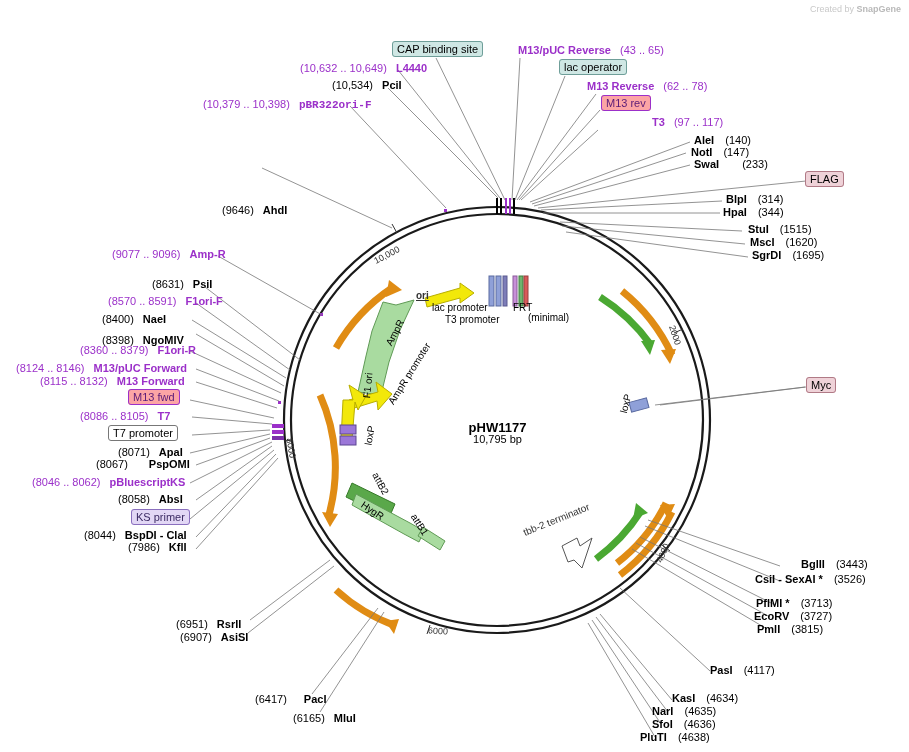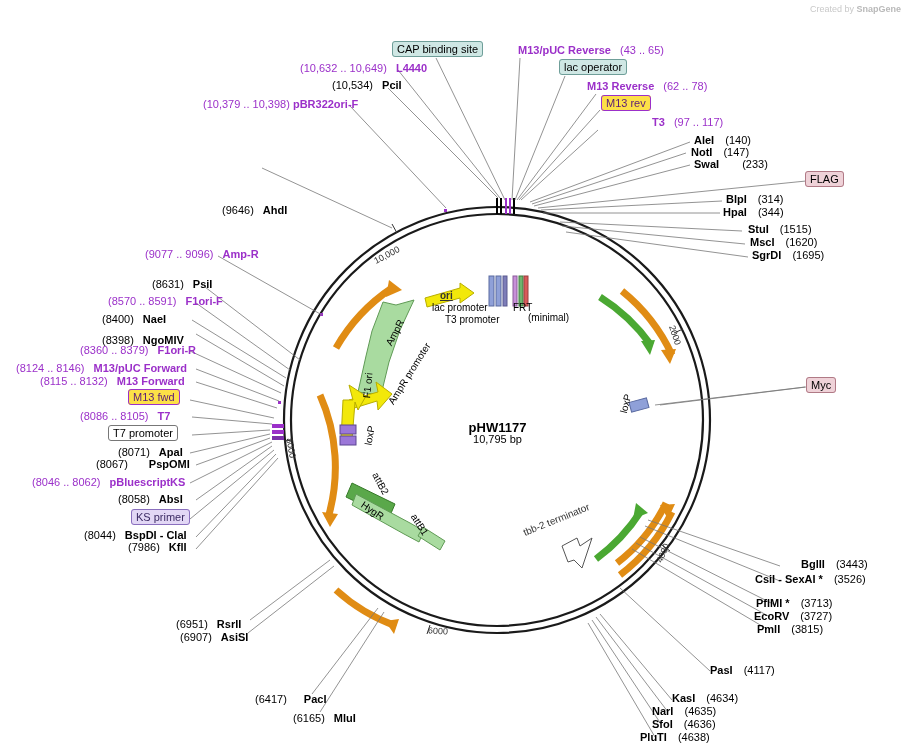--- a/index.html
+++ b/index.html
@@ -45,21 +45,21 @@
   }
   .purple .pos { color: #9b30c9; }
   .boxed {
     border: 1px solid #555;
     border-radius: 3px;
     padding: 1px 4px;
     font-size: 11px;
     background: #e8e8e8;
   }
   .box-cyan { background: #cfe7e4; border-color: #6f9e99; }
-  .box-purple { background: #fde047; border-color: #9b30c9; color: #5a1a77; }
+  .box-purple { background: #fca5a5; border-color: #9b30c9; color: #5a1a77; }
   .box-pink { background: #efd2d8; border-color: #b07a86; }
   .box-white { background: #ffffff; border-color: #777; }
   .box-violet { background: #e2d7f5; border-color: #8a6fbe; color: #3b2a63; }
   .credit {
     position: absolute;
     right: 8px;
     top: 4px;
     font-size: 9px;
     color: #c9c9c9;
   }
@@ -273,21 +273,21 @@
 
   <div class="plasmid-name" style="left:440px; top:420px; width:115px;">pHW1177</div>
   <div class="plasmid-size" style="left:440px; top:433px; width:115px;">10,795 bp</div>
 
   <div class="tickLbl" style="left:373px; top:250px; transform:rotate(-28deg);">10,000</div>
   <div class="tickLbl" style="left:665px; top:330px; transform:rotate(72deg);">2000</div>
   <div class="tickLbl" style="left:653px; top:548px; transform:rotate(-66deg);">4000</div>
   <div class="tickLbl" style="left:428px; top:626px; transform:rotate(4deg);">6000</div>
   <div class="tickLbl" style="left:281px; top:443px; transform:rotate(80deg);">8000</div>
 
-  <div class="featLbl" style="left:440px; top:290px; font-weight:bold; color:#333;text-decoration:underline;">ori</div>
+  <div class="featLbl" style="left:416px; top:290px; font-weight:bold; color:#333;text-decoration:underline;">ori</div>
   <div class="featLbl" style="left:432px; top:302px;">lac promoter</div>
   <div class="featLbl" style="left:513px; top:302px;">FRT</div>
   <div class="featLbl" style="left:445px; top:314px;">T3 promoter</div>
   <div class="featLbl" style="left:528px; top:312px;">(minimal)</div>
   <div class="featLbl" style="left:381px; top:327px; transform:rotate(-62deg);">AmpR</div>
   <div class="featLbl" style="left:374px; top:368px; transform:rotate(-58deg);">AmpR promoter</div>
   <div class="featLbl" style="left:355px; top:380px; transform:rotate(-84deg);">F1 ori</div>
   <div class="featLbl" style="left:360px; top:430px; transform:rotate(-80deg);">loxP</div>
   <div class="featLbl" style="left:616px; top:398px; transform:rotate(-76deg);">loxP</div>
   <div class="featLbl" style="left:369px; top:478px; transform:rotate(62deg);">attB2</div>
@@ -319,21 +319,21 @@
   <div class="lbl purple" style="left:300px; top:62px;">
     <span class="pos">(10,632 .. 10,649)</span>
     <span class="nm" style="margin-left:6px;">L4440</span>
   </div>
   <div class="lbl" style="left:332px; top:79px;">
     <span class="pos">(10,534)</span>
     <span class="nm" style="margin-left:6px;">PciI</span>
   </div>
   <div class="lbl purple" style="left:203px; top:98px;">
     <span class="pos">(10,379 .. 10,398)</span>
-    <span class="nm" style="">pBR322ori-F</span>
+    <span class="nm" style="margin-left:6px;font-family:Liberation Mono, monospace;">pBR322ori-F</span>
   </div>
   <div class="lbl" style="left:222px; top:160px;margin-top:44px;">
     <span class="pos">(9646)</span>
     <span class="nm" style="margin-left:6px;">AhdI</span>
   </div>
 
   <div class="lbl" style="left:694px; top:134px;">
     <span class="nm">AleI</span>
     <span class="pos" style="margin-left:8px;">(140)</span>
   </div>
@@ -405,21 +405,21 @@
   </div>
   <div class="lbl" style="left:652px; top:718px;">
     <span class="nm">SfoI</span>
     <span class="pos" style="margin-left:8px;">(4636)</span>
   </div>
   <div class="lbl" style="left:640px; top:731px;">
     <span class="nm">PluTI</span>
     <span class="pos" style="margin-left:8px;">(4638)</span>
   </div>
 
-  <div class="lbl purple" style="left:112px; top:248px;margin-left:33px;">
+  <div class="lbl purple" style="left:112px; top:248px;">
     <span class="pos">(9077 .. 9096)</span>
     <span class="nm" style="margin-left:6px;">Amp-R</span>
   </div>
   <div class="lbl" style="left:152px; top:278px;">
     <span class="pos">(8631)</span>
     <span class="nm" style="margin-left:6px;">PsiI</span>
   </div>
   <div class="lbl purple" style="left:108px; top:295px;">
     <span class="pos">(8570 .. 8591)</span>
     <span class="nm" style="margin-left:6px;">F1ori-F</span>

